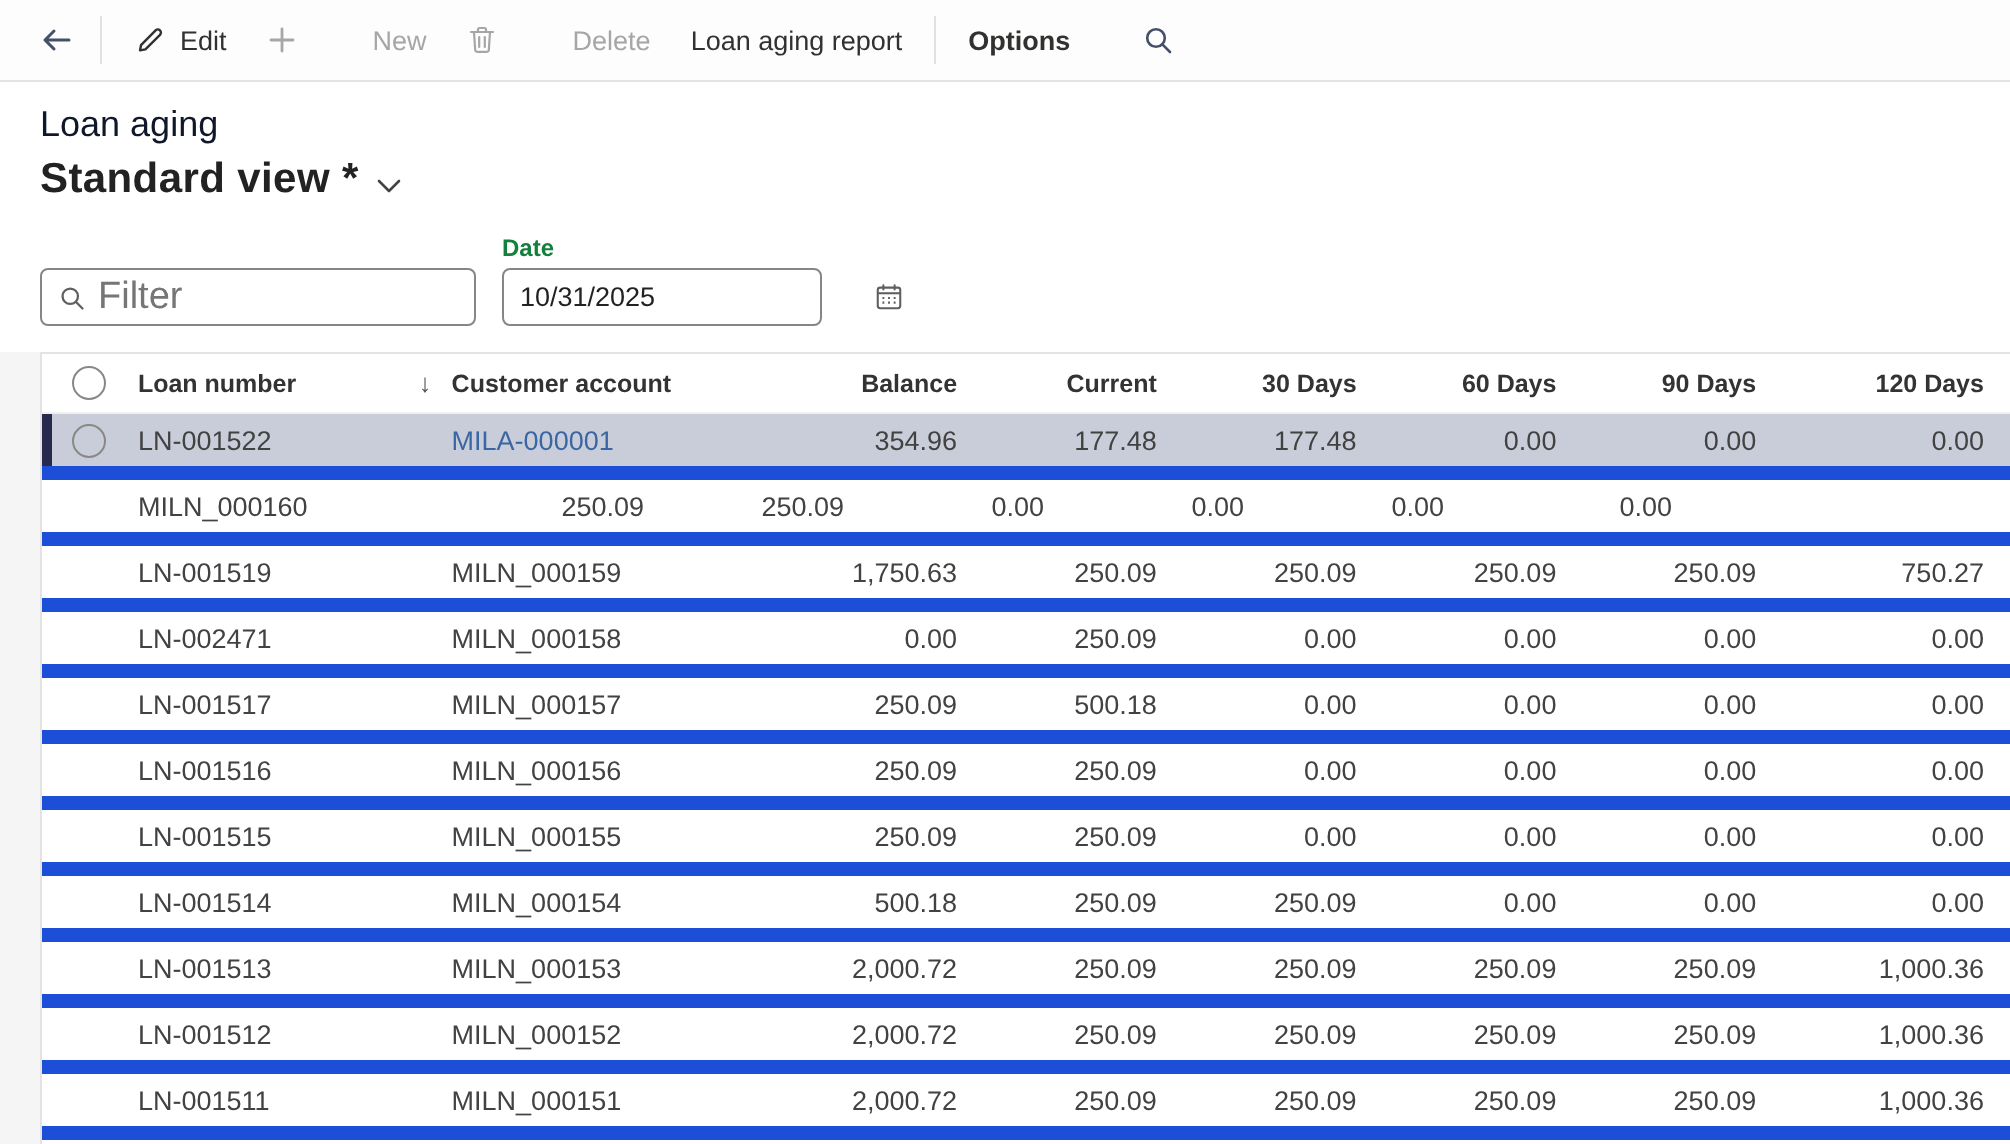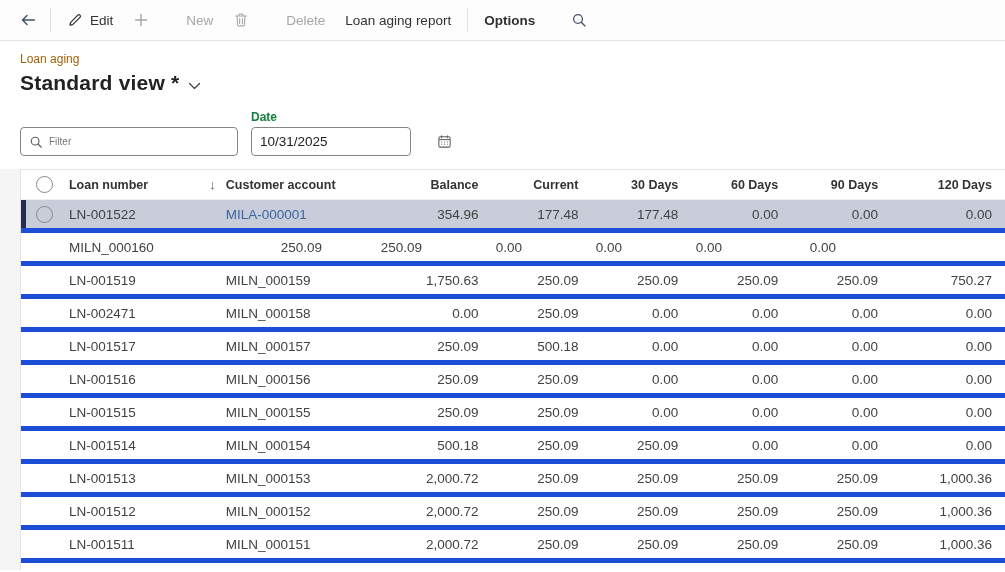--- a/index.html
+++ b/index.html
@@ -13,47 +13,47 @@
              padding:6px 10px; cursor:pointer; color:#323130; white-space:nowrap; }
   .cmd-btn.disabled { color:#a6a6a6; cursor:default;gap:37px; }
   .cmd-btn.bold { font-weight:700; }
   .cmd-sep { width:1px; height:24px; background:#e1e1e1; margin:0 6px; }
   .icon16 { width:16px; height:16px; display:inline-block; flex:0 0 auto; }
   .back-btn { padding:6px 8px; cursor:pointer; color:#44506a; display:flex; align-items:center; }
   .cmd-search { margin-left:26px; color:#44506a; cursor:pointer; display:flex; align-items:center; }
 
   
   .page-head { padding:11px 0 0 20px; background:#fff; }
-  .caption { font-size:12px; color:#a16207; }
+  .caption { font-size:18px; color:#0f172a; }
   .view-row { display:flex; align-items:center; gap:9px; margin-top:5px; cursor:pointer; }
   .view-title { font-size:21px; font-weight:700; color:#222; letter-spacing:.2px; }
   .chev { color:#444; margin-top:5px; }
 
   
   .filter-row { display:flex; align-items:flex-end; gap:13px; margin-top:15px; }
   .filter-box { width:218px; height:29px; border:1px solid #868686; border-radius:4px;
                 display:flex; align-items:center; padding:0 8px; gap:6px; background:#fff; }
-  .filter-box input { border:none; outline:none; flex:1; font-size:10px;
+  .filter-box input { border:none; outline:none; flex:1; font-size:19px;
                       font-family:inherit; color:#15803d; background:transparent; }
   .filter-box input::placeholder { color:#767676; }
   .date-group { display:flex; flex-direction:column; }
   .date-label { font-size:12px; font-weight:700; color:#15803d; margin-bottom:3px; }
   .date-box { width:160px; height:29px; border:1px solid #868686; border-radius:4px;
               display:flex; align-items:center; padding:0 8px; background:#fff; }
   .date-box input { border:none; outline:none; flex:1; font-size:13.5px;
                     font-family:inherit; color:#222; background:transparent; }
   .muted-ic { color:#5f5f5f; display:flex; align-items:center; }
 
   
   .grid-wrap { margin-top:13px; background:#f5f5f5; padding-left:20px;
                height:calc(572px - 41px - 117px - 13px); }
   .grid { background:#fff; border-left:1px solid #e3e3e3; border-top:1px solid #e3e3e3;
           height:100%; overflow:hidden; }
   .grid-row { display:flex; align-items:center; height:33px; position:relative;
-              border-bottom:5px solid #1d4ed8; font-size:13.5px; color:#424242; cursor:pointer; }
+              border-bottom:7px solid #1d4ed8; font-size:13.5px; color:#424242; cursor:pointer; }
   .grid-row.head { height:30px; font-size:12.5px; font-weight:700; color:#333;
                    border-bottom:1px solid #f0f0f0; cursor:default; }
   .grid-row.selected { background:#c8cdd9; }
   .grid-row.selected::before { content:''; position:absolute; left:0; top:0; bottom:0;
                                width:5px; background:#262b4d; }
   .c-sel  { width:48px; display:flex; justify-content:center; align-items:center; }
   .c-loan { width:157px; display:flex; align-items:center; justify-content:space-between; }
   .c-cust { width:153px; }
   .c-num  { width:100px; text-align:right; }
   .c-last { width:127px; padding-right:13px; text-align:right; }

